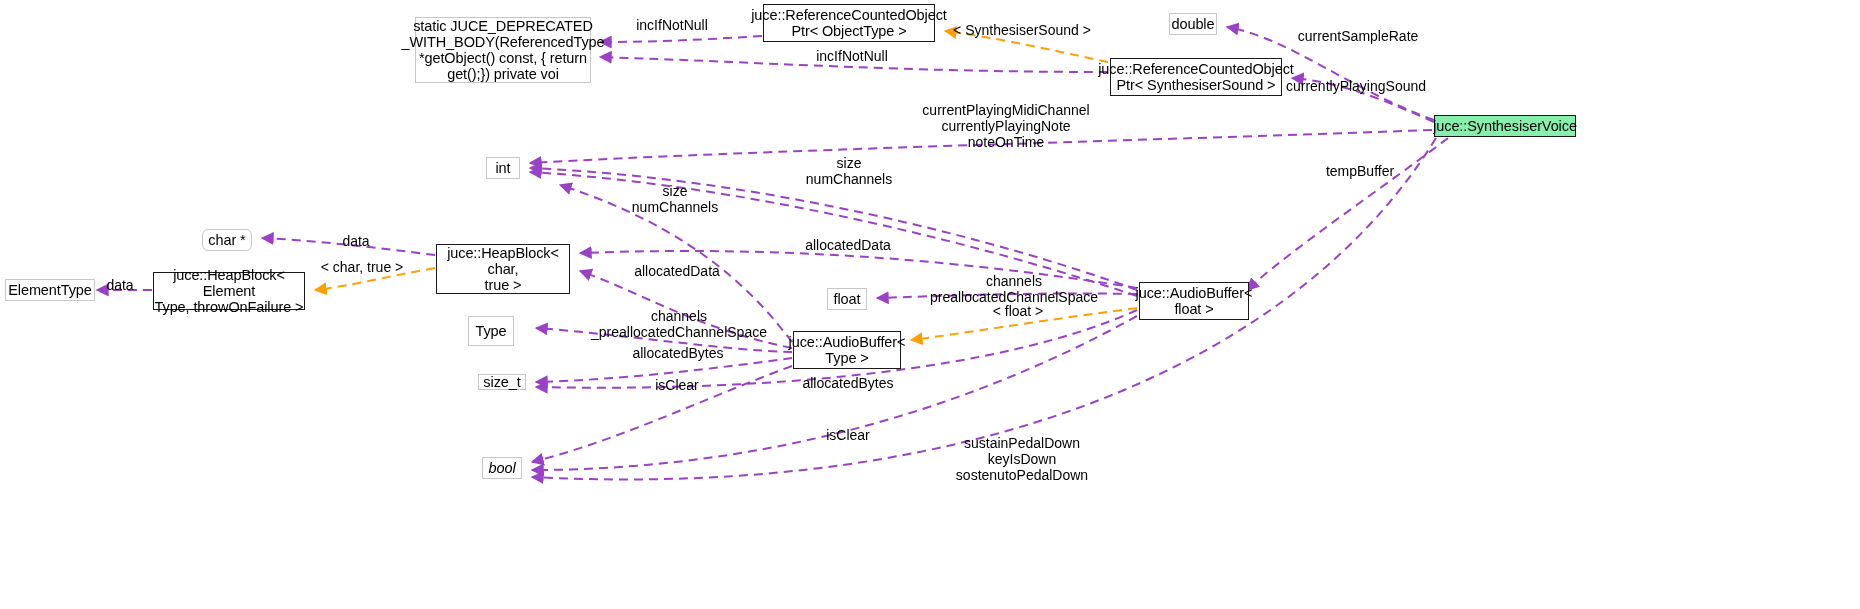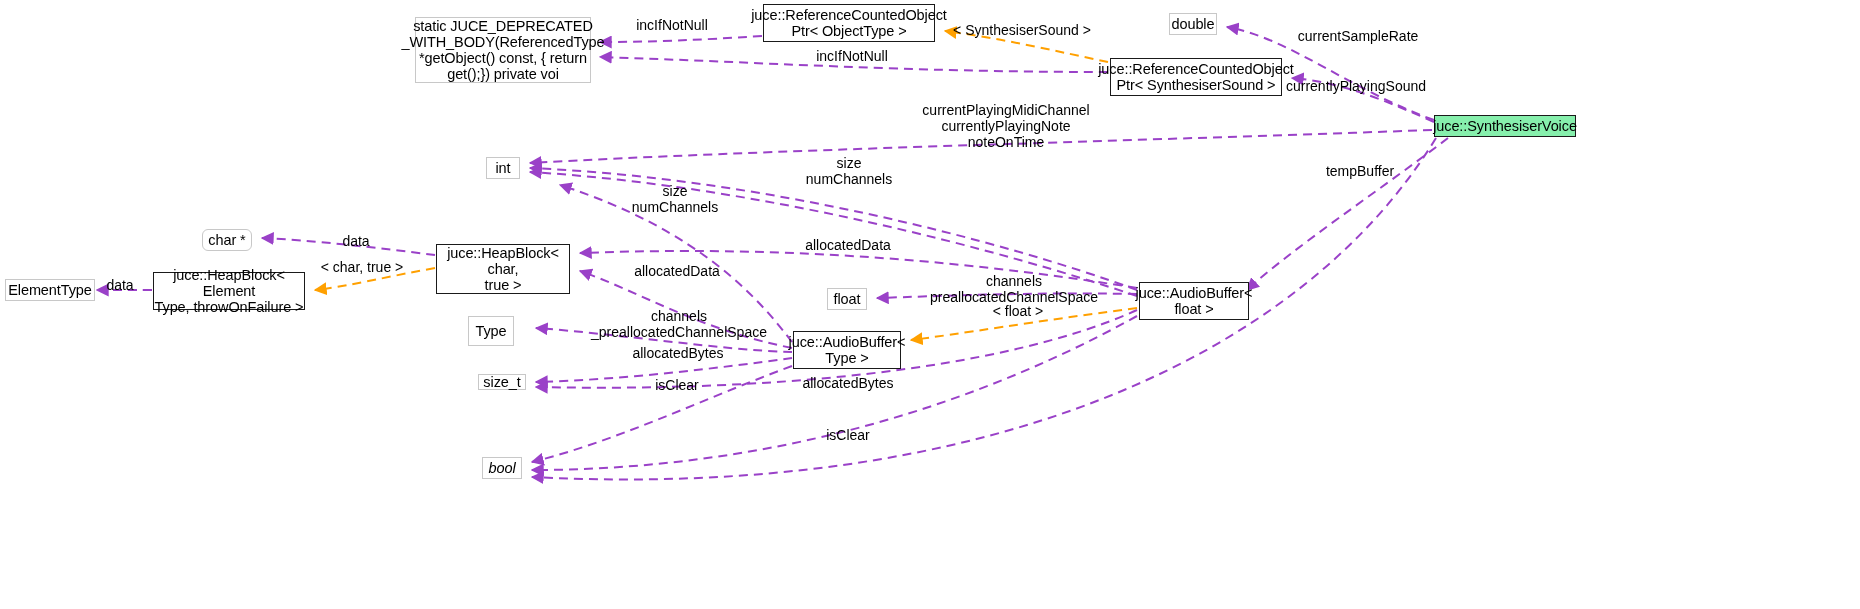--- a/index.html
+++ b/index.html
@@ -222,14 +222,17 @@
   <div class="edge-label el-center" style="left:120px; top:277px;">data</div>
   <div class="edge-label el-center" style="left:1014px; top:273px;">channels
 preallocatedChannelSpace</div>
   <div class="edge-label el-center" style="left:1018px; top:303px;">&lt; float &gt;</div>
   <div class="edge-label el-center" style="left:679px; top:308px;">channels
 _preallocatedChannelSpace</div>
   <div class="edge-label el-center" style="left:678px; top:345px;">allocatedBytes</div>
   <div class="edge-label el-center" style="left:848px; top:375px;">allocatedBytes</div>
   <div class="edge-label el-center" style="left:677px; top:377px;">isClear</div>
   <div class="edge-label el-center" style="left:848px; top:427px;">isClear</div>
+  <div class="edge-label el-center" style="left:1022px; top:435px;">sustainPedalDown
+keyIsDown
+sostenutoPedalDown</div>
 
 </div>
 
 </body></html>

